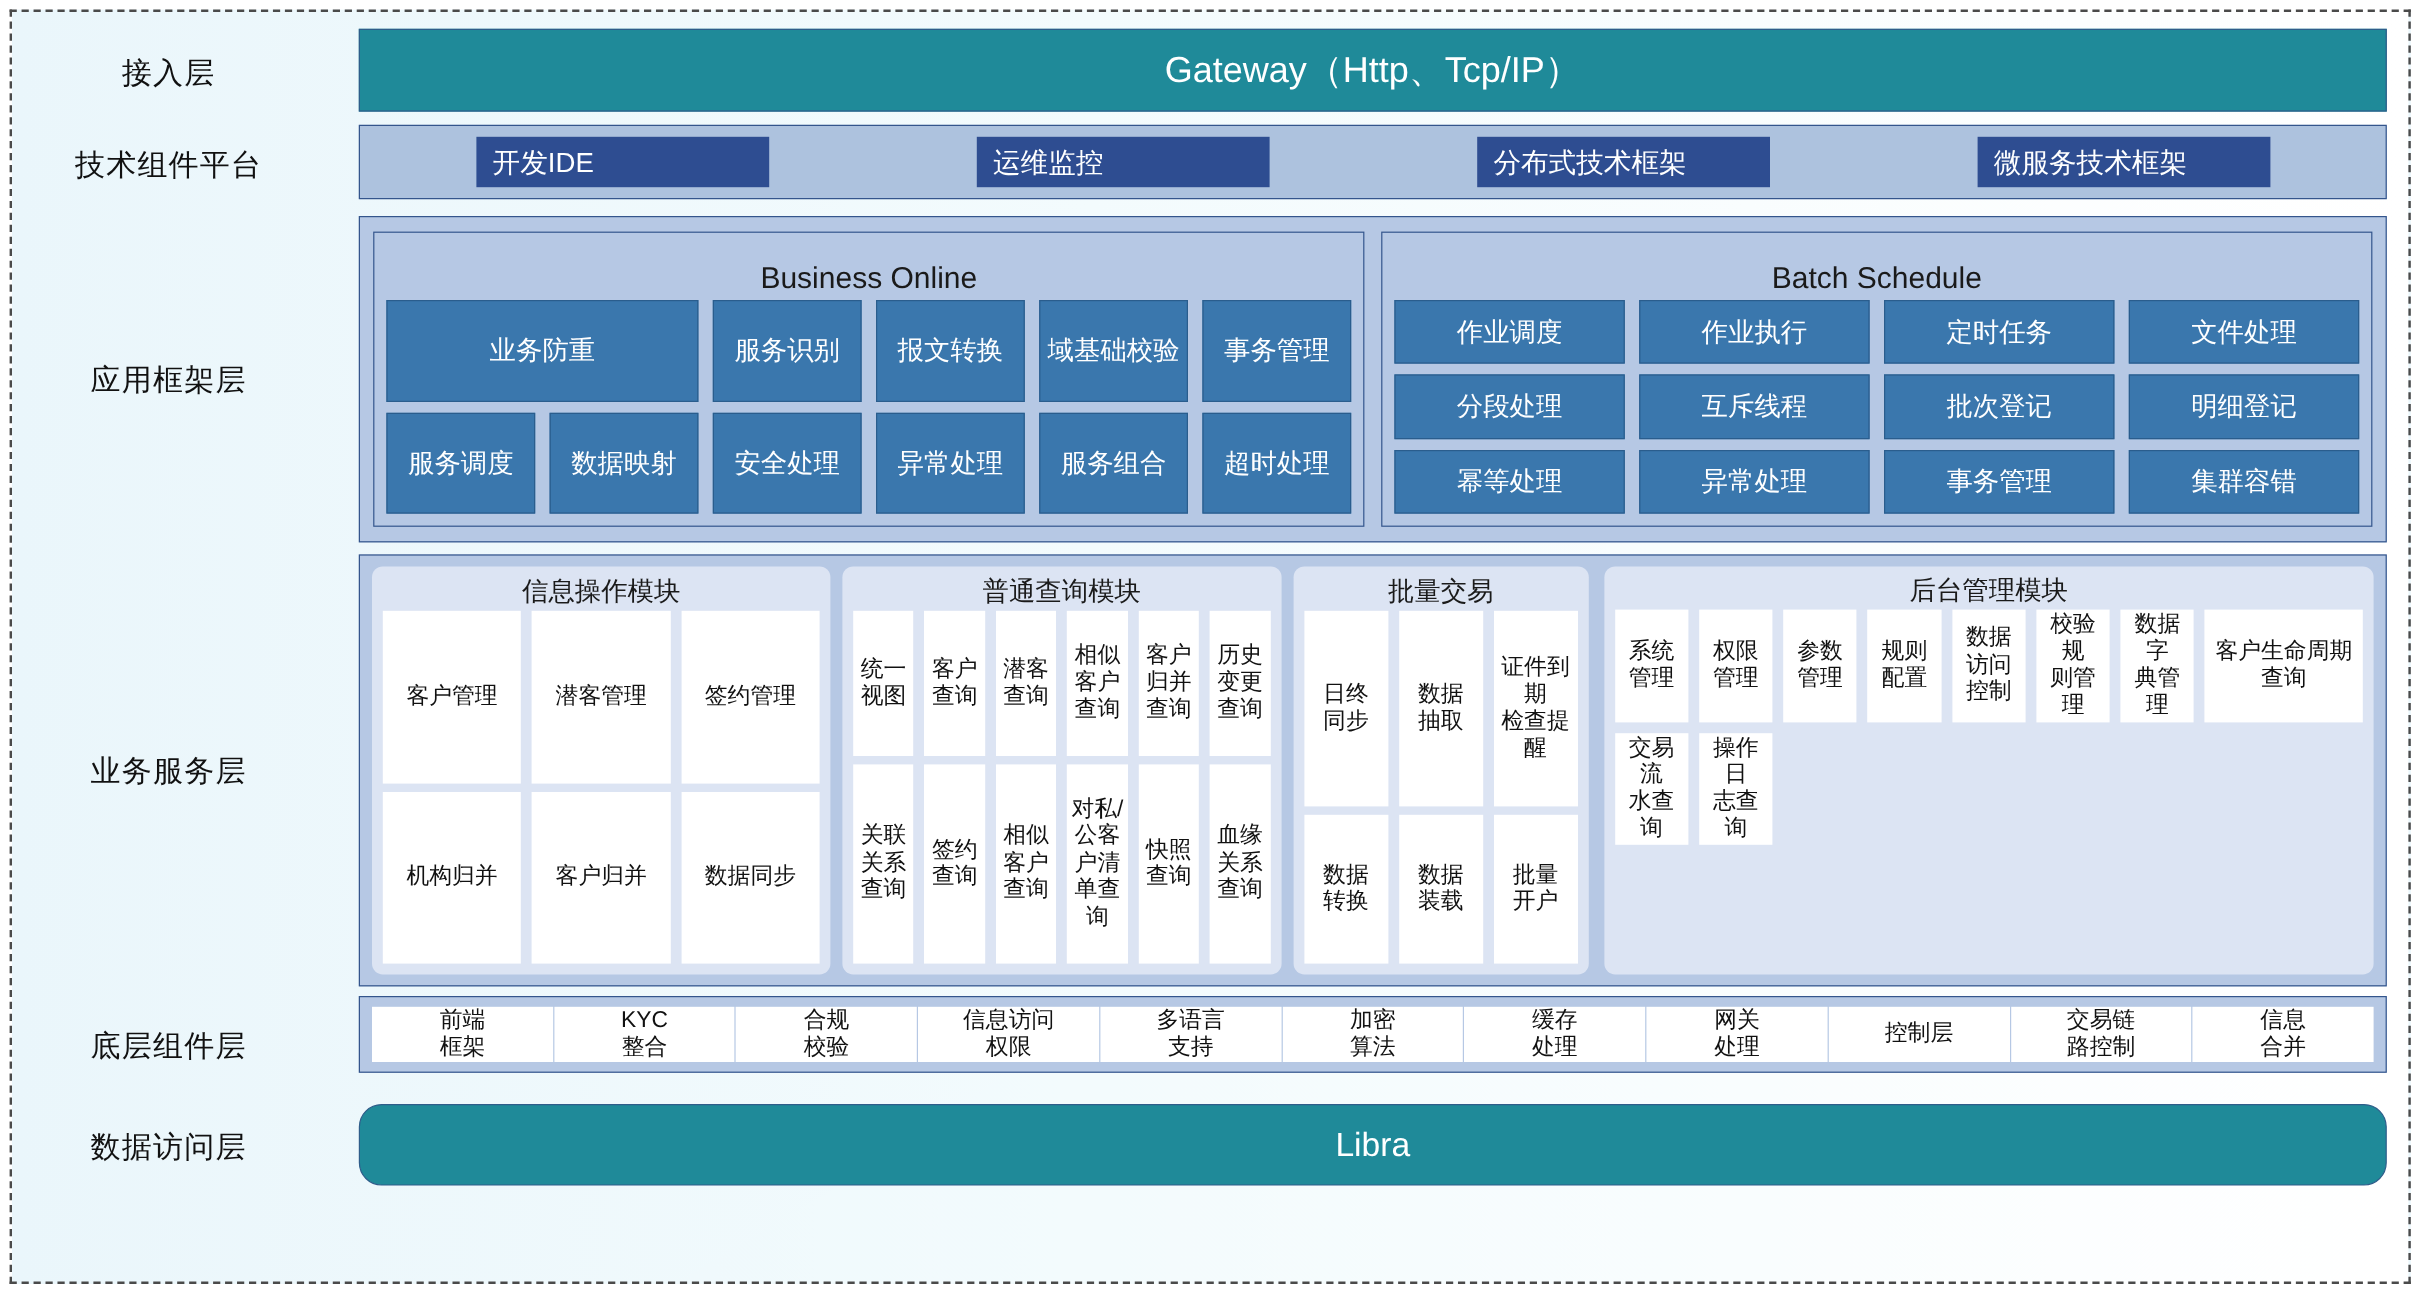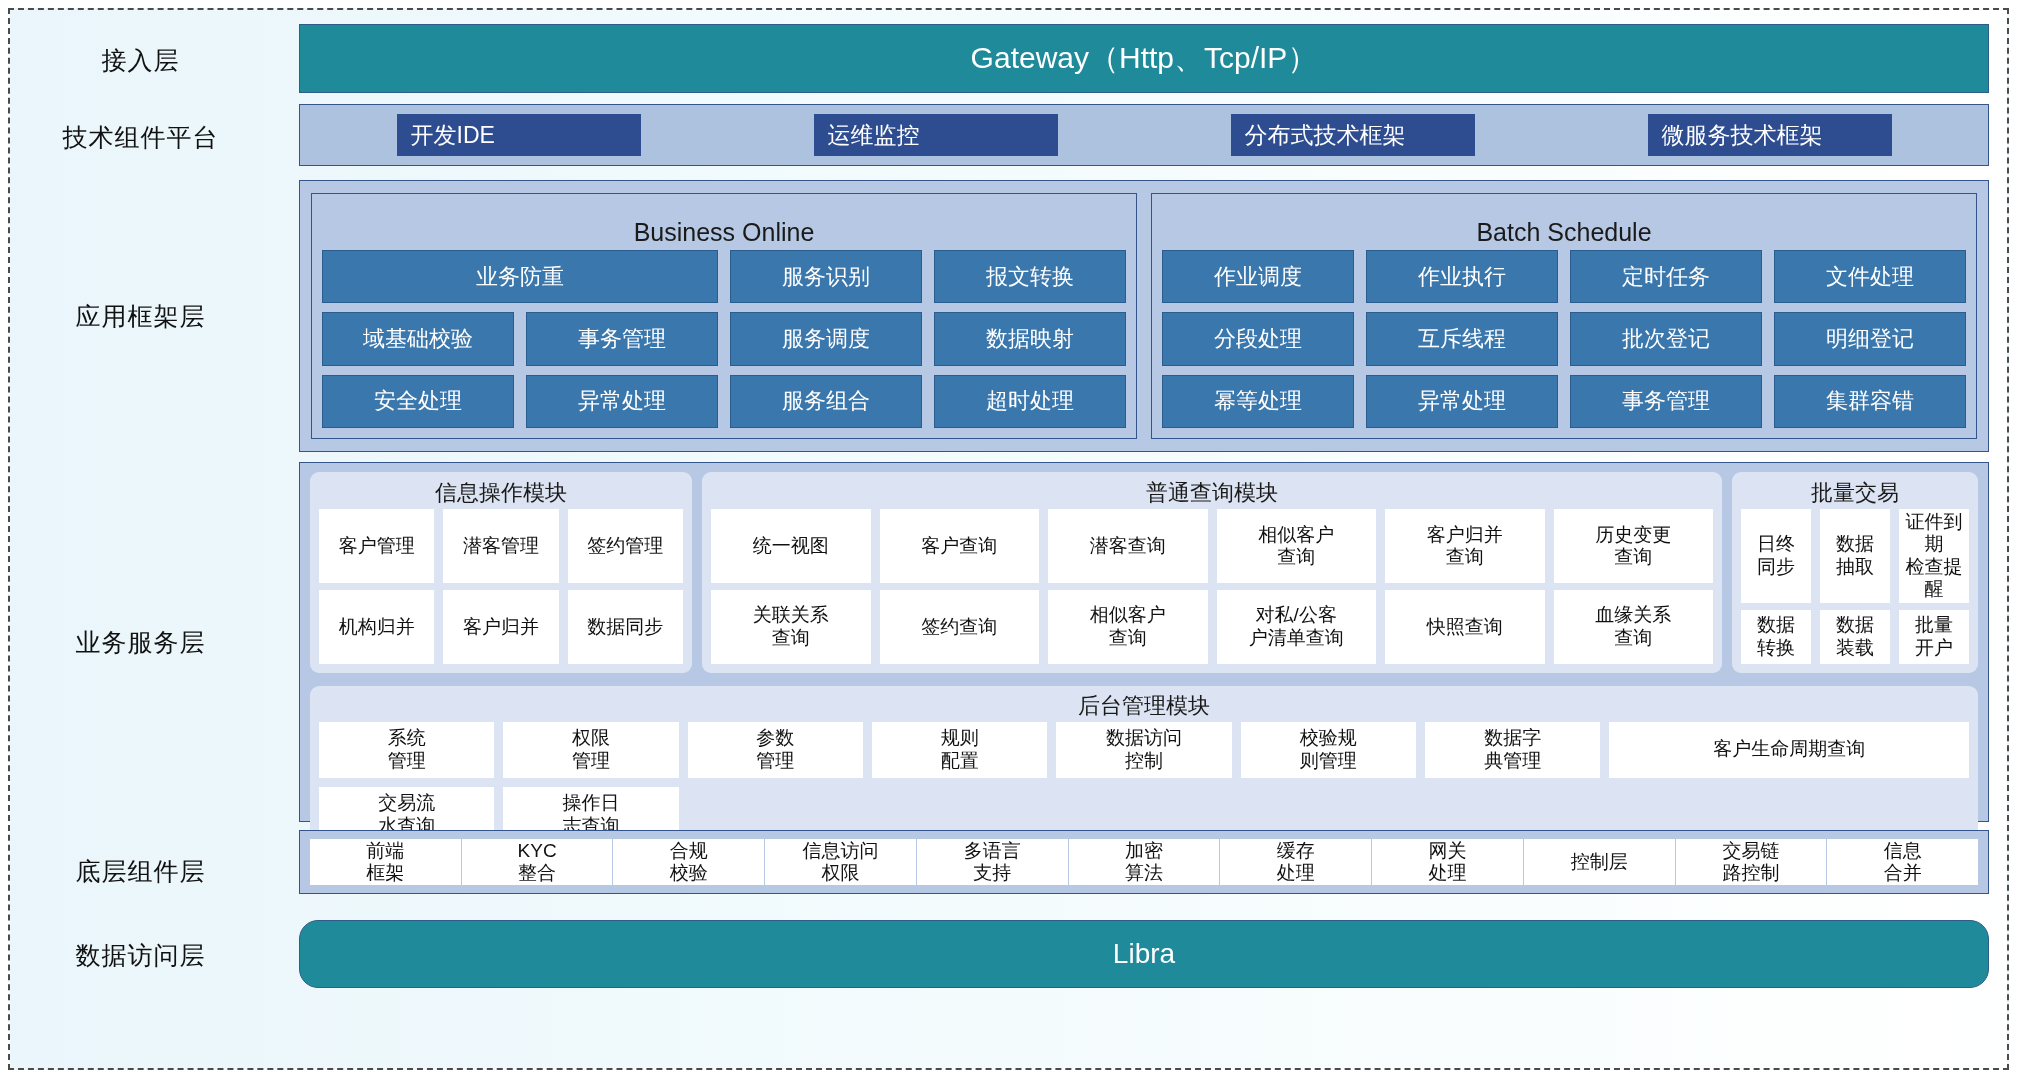--- a/index.html
+++ b/index.html
@@ -115,21 +115,21 @@
     font-size: 25px;
     color: #1a1a1a;
     height: 36px;
     line-height: 36px;
   }
   .app-grid {
     display: grid;
     gap: 9px 12px;
     flex: 1;
   }
-  .app-grid.online { grid-template-columns: 1fr 1fr 1fr 1fr; }
+  .app-grid.online { grid-template-columns: 1fr 1fr 1fr 1fr 1fr 1fr; }
   .app-grid.batch  { grid-template-columns: 1fr 1fr 1fr 1fr; }
   .app-chip {
     background: #3a77ad;
     border: 1px solid #2a5d8d;
     color: #ffffff;
     font-size: 22px;
     display: flex;
     align-items: center;
     justify-content: center;
     box-sizing: border-box;
@@ -137,21 +137,21 @@
   }
   .app-chip.span2 { grid-column: span 2; }
 
   
   .biz-band {
     flex: 1;
     background: #b6c8e4;
     border: 1px solid #34558c;
     box-sizing: border-box;
     display: flex;
-    flex-direction: column;
+    flex-direction: row;
     gap: 13px;
     padding: 9px 10px;
   }
   .biz-upper {
     display: flex;
     gap: 10px;
   }
   .biz-module {
     background: #dce4f3;
     border-radius: 9px;

